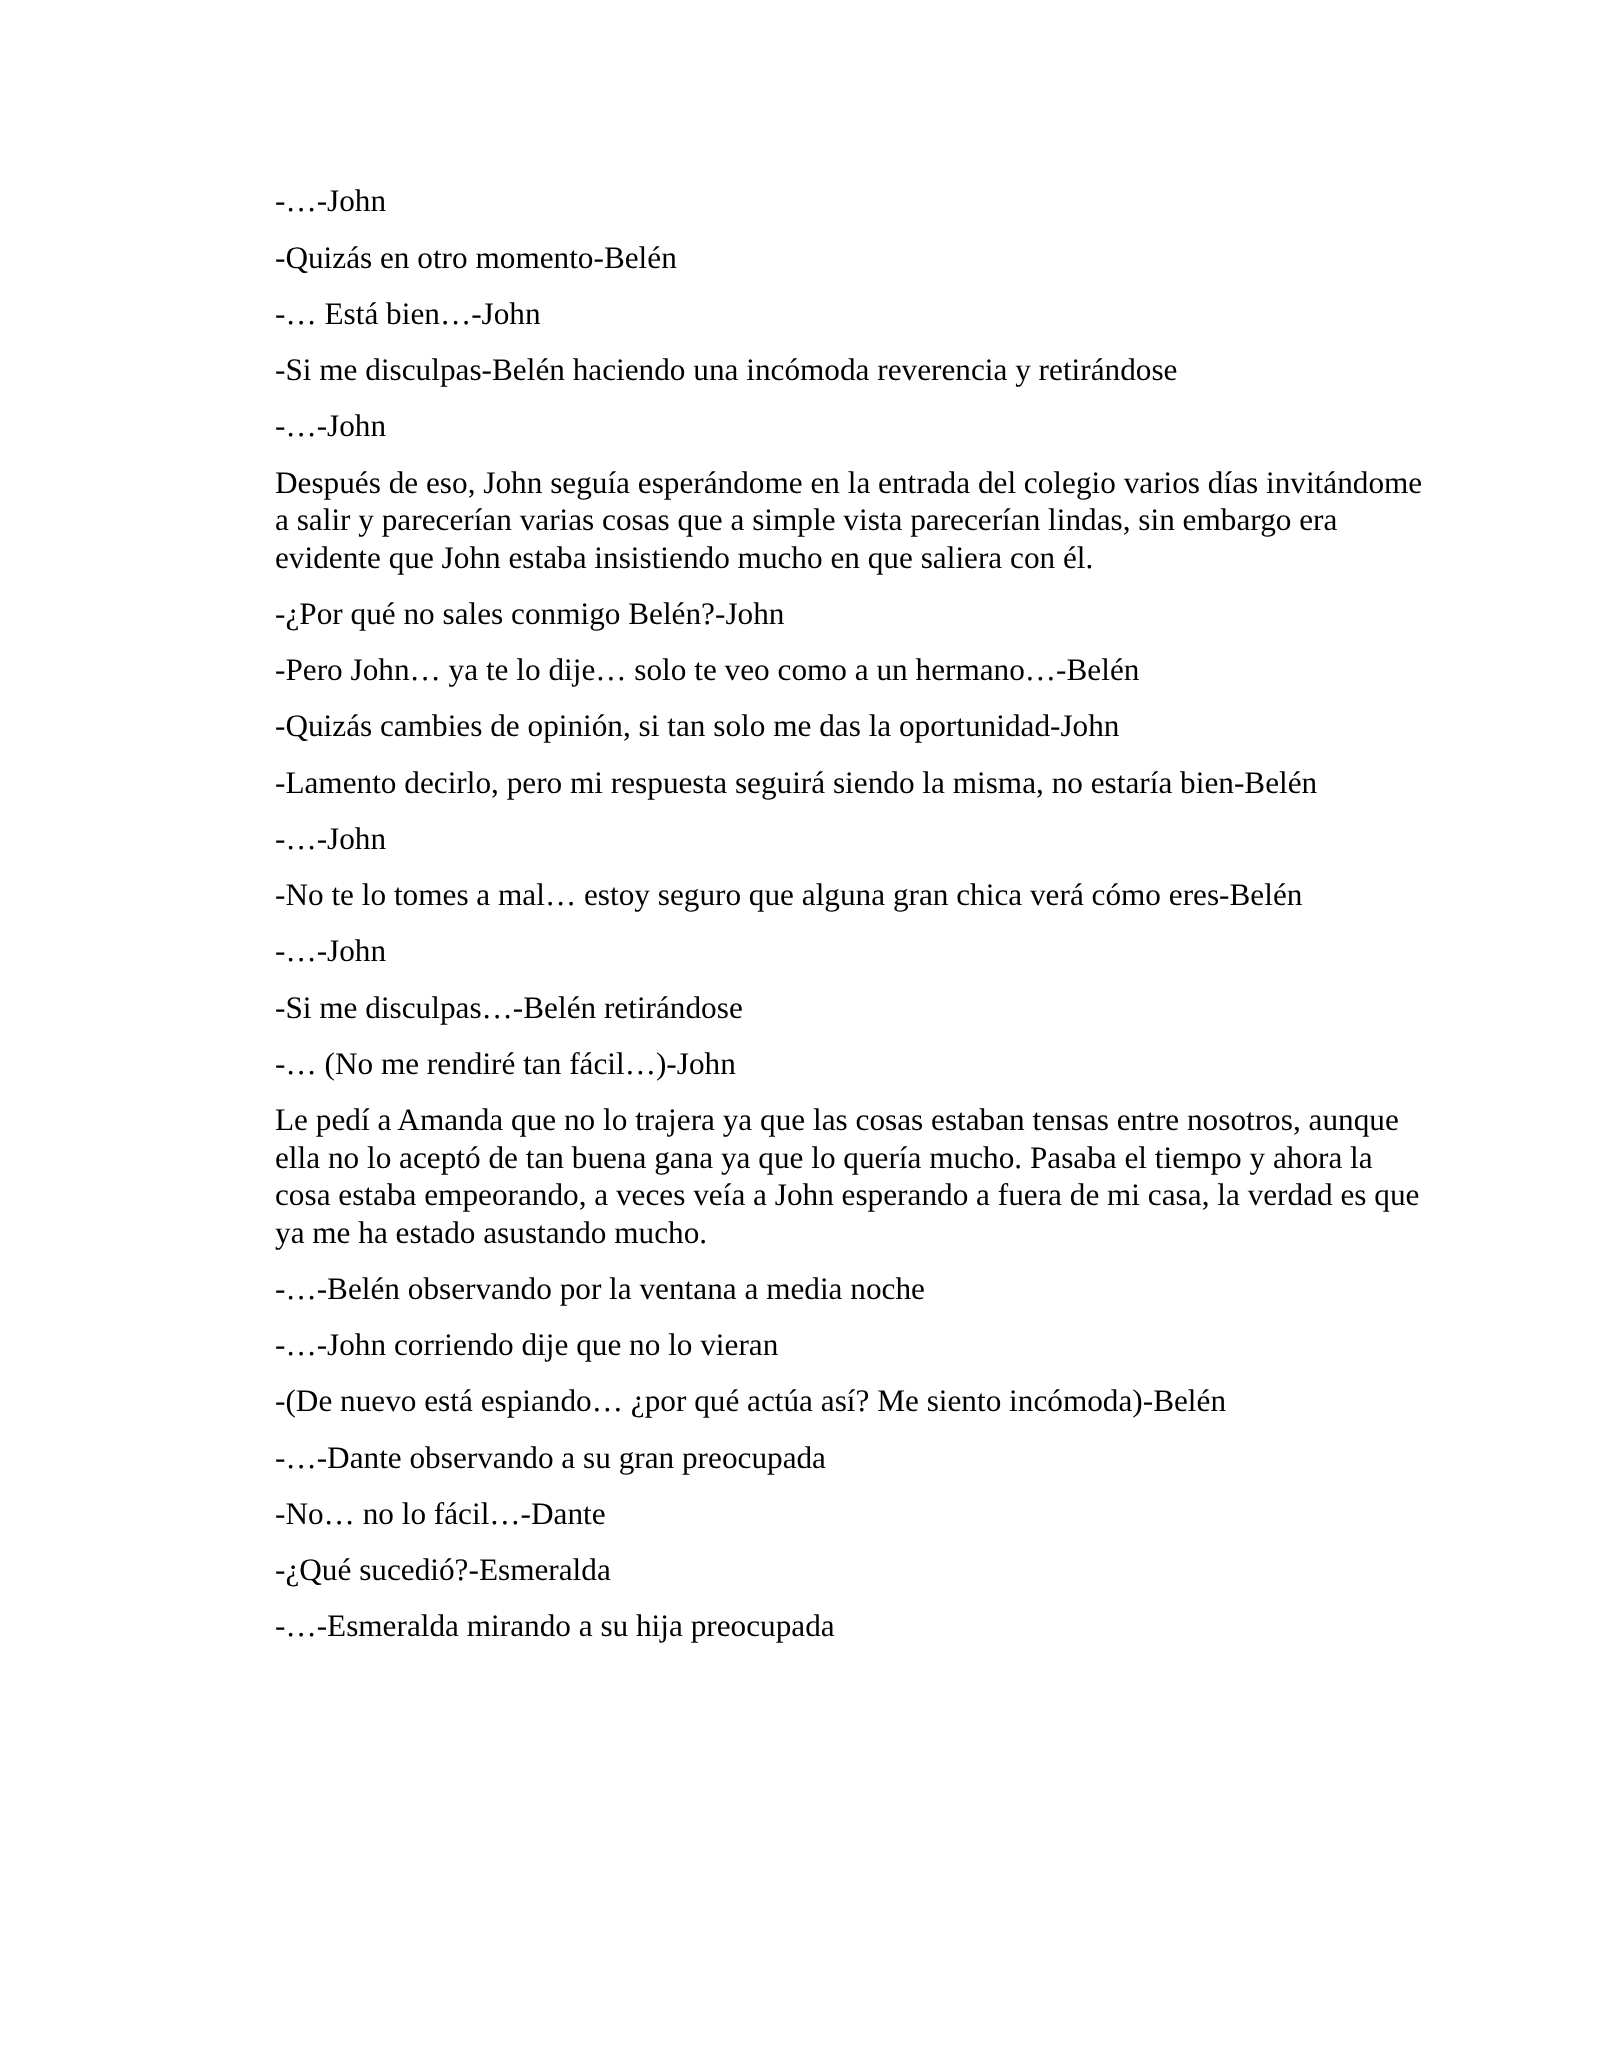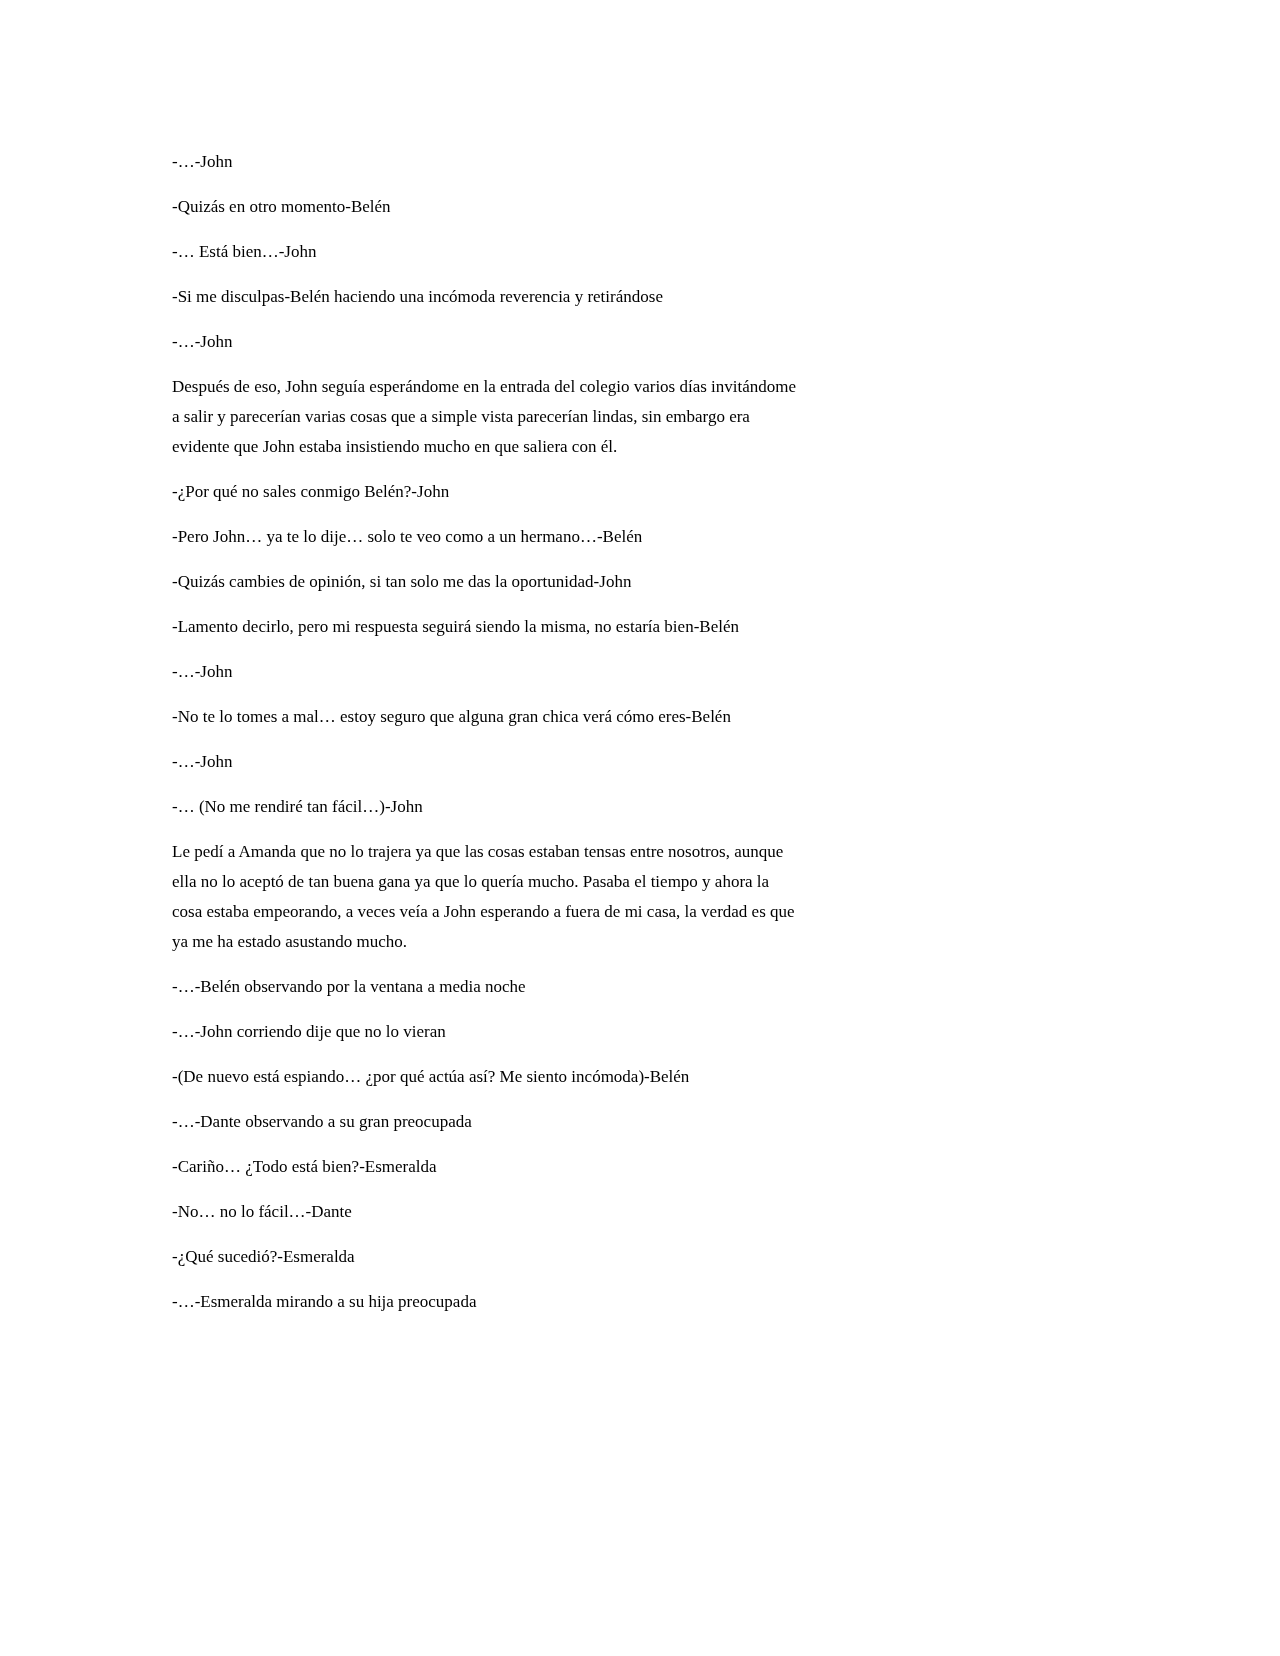--- a/index.html
+++ b/index.html
@@ -12,21 +12,22 @@
     width: 1280px;
     height: 1656px;
     background: #ffffff;
     box-sizing: border-box;
     padding: 147px 100px 0 172px;
     overflow: hidden;
   }
   .doc {
     color: #000000;
     font-family: "Liberation Serif", "DejaVu Serif", serif;
-    font-size: 17px;
+    font-size: 25px;
+    margin-left: 48px;
   }
   .para {
     margin: 0 0 15px 0;
   }
   .line {
     line-height: 30px;
     white-space: pre;
   }
 </style>
 </head>
@@ -82,20 +83,23 @@
     </div>
 
     <div class="para">
       <div class="line">-No te lo tomes a mal… estoy seguro que alguna gran chica verá cómo eres-Belén</div>
     </div>
 
     <div class="para">
       <div class="line">-…-John</div>
     </div>
 
+    <div class="para">
+      <div class="line">-Si me disculpas…-Belén retirándose</div>
+    </div>
 
     <div class="para">
       <div class="line">-… (No me rendiré tan fácil…)-John</div>
     </div>
 
     <div class="para">
       <div class="line">Le pedí a Amanda que no lo trajera ya que las cosas estaban tensas entre nosotros, aunque</div>
       <div class="line">ella no lo aceptó de tan buena gana ya que lo quería mucho. Pasaba el tiempo y ahora la</div>
       <div class="line">cosa estaba empeorando, a veces veía a John esperando a fuera de mi casa, la verdad es que</div>
       <div class="line">ya me ha estado asustando mucho.</div>
@@ -110,23 +114,20 @@
     </div>
 
     <div class="para">
       <div class="line">-(De nuevo está espiando… ¿por qué actúa así? Me siento incómoda)-Belén</div>
     </div>
 
     <div class="para">
       <div class="line">-…-Dante observando a su gran preocupada</div>
     </div>
 
-    <div class="para">
-      <div class="line">-Cariño… ¿Todo está bien?-Esmeralda</div>
-    </div>
 
     <div class="para">
       <div class="line">-No… no lo fácil…-Dante</div>
     </div>
 
     <div class="para">
       <div class="line">-¿Qué sucedió?-Esmeralda</div>
     </div>
 
 

